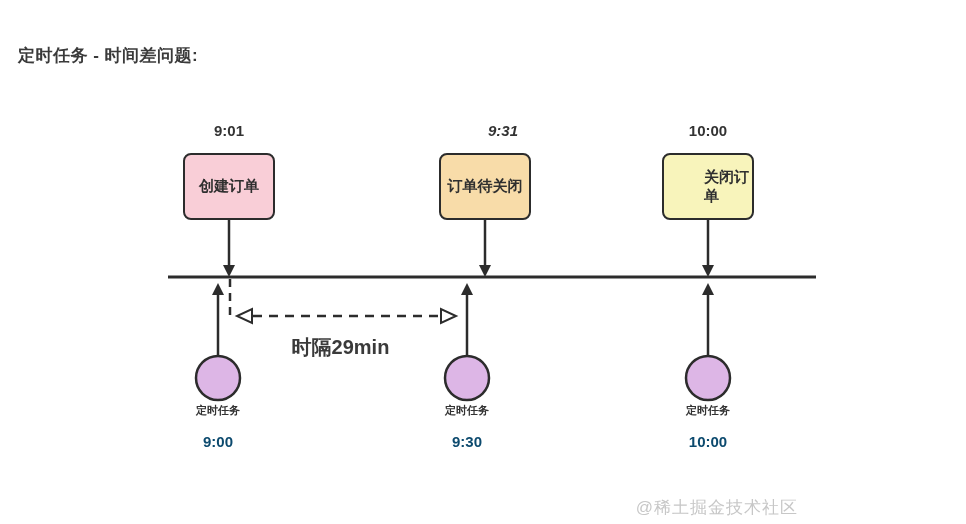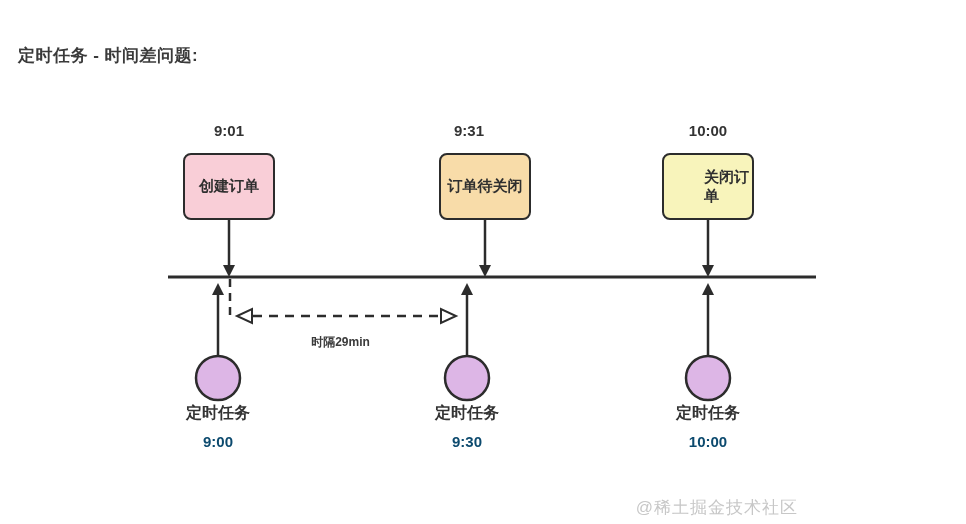--- a/index.html
+++ b/index.html
@@ -47,40 +47,40 @@
     justify-content: center;
     font-size: 15px;
     font-weight: 600;
     color: #2f2f2f;
   }
   .task-label {
     position: absolute;
     top: 403px;
     width: 110px;
     text-align: center;
-    font-size: 16px;
+    font-size: 11px;
     font-weight: 600;
     color: #333333;
   }
   .task-time {
     position: absolute;
     top: 433px;
     width: 110px;
     text-align: center;
     font-size: 15px;
     font-weight: 700;
     color: #0c4a6e;
   }
   .interval-label {
     position: absolute;
     left: 268px;
     top: 334px;
     width: 145px;
     text-align: center;
-    font-size: 12px;
+    font-size: 20px;
     font-weight: 700;
     color: #3a3a3a;
   }
   .watermark {
     position: absolute;
     right: 18px;
     top: 496px;
     font-size: 17px;
     color: #c7c7c7;
     letter-spacing: 1px;
@@ -116,21 +116,21 @@
     <line x1="253" y1="316" x2="440" y2="316" stroke="#2c2c2c" stroke-width="2.5" stroke-dasharray="9 7"></line>
     <polygon points="252,309 252,323 237,316" fill="#ffffff" stroke="#2c2c2c" stroke-width="2"></polygon>
     <polygon points="441,309 441,323 456,316" fill="#ffffff" stroke="#2c2c2c" stroke-width="2"></polygon>
 
     <circle cx="218" cy="378" r="22" stroke="#2c2c2c" stroke-width="2.5" fill="#ddb6e6"></circle>
     <circle cx="467" cy="378" r="22" stroke="#2c2c2c" stroke-width="2.5" fill="#ddb6e6"></circle>
     <circle cx="708" cy="378" r="22" stroke="#2c2c2c" stroke-width="2.5" fill="#ddb6e6"></circle>
   </svg>
 
   <div class="time-label" style="left:179px;">9:01</div>
-  <div class="time-label" style="left:419px;">9:31</div>
+  <div class="time-label" style="left:453px;font-style:italic;">9:31</div>
   <div class="time-label" style="left:658px;">10:00</div>
 
   <div class="event-box" style="left: 439px; background-color: rgb(248, 220, 169);">订单待关闭</div>
   <div class="event-box" style="left: 183px; background-color: rgb(249, 206, 215);">创建订单</div>
   <div class="event-box" style="left: 662px; background-color: rgb(248, 244, 187); padding-left: 40px;">关闭订单</div>
 
   <div class="interval-label">时隔29min</div>
 
   <div class="task-label" style="left:163px;">定时任务</div>
   <div class="task-label" style="left:412px;">定时任务</div>

